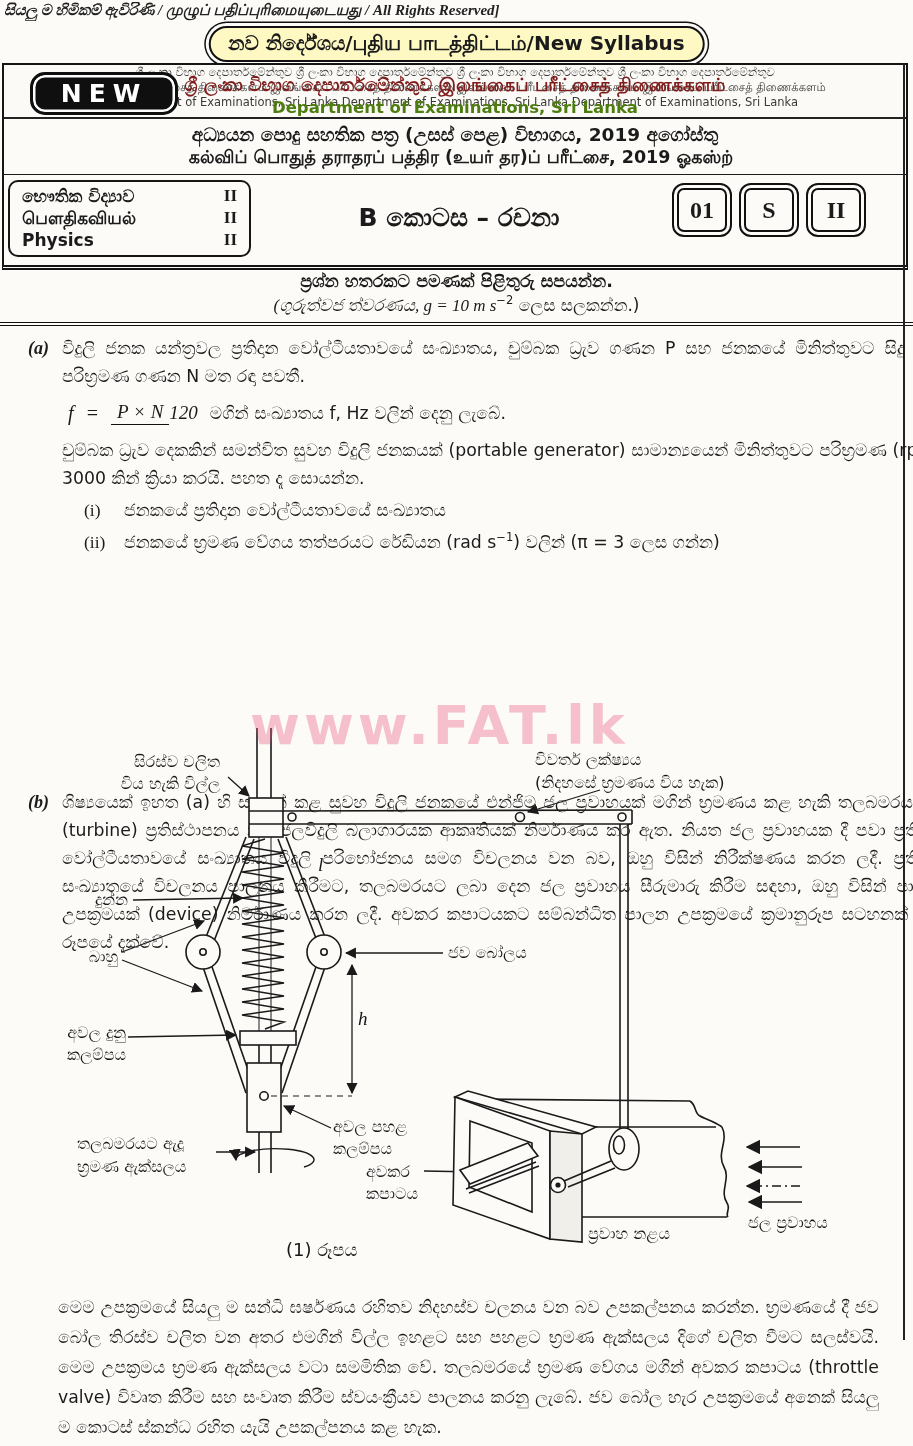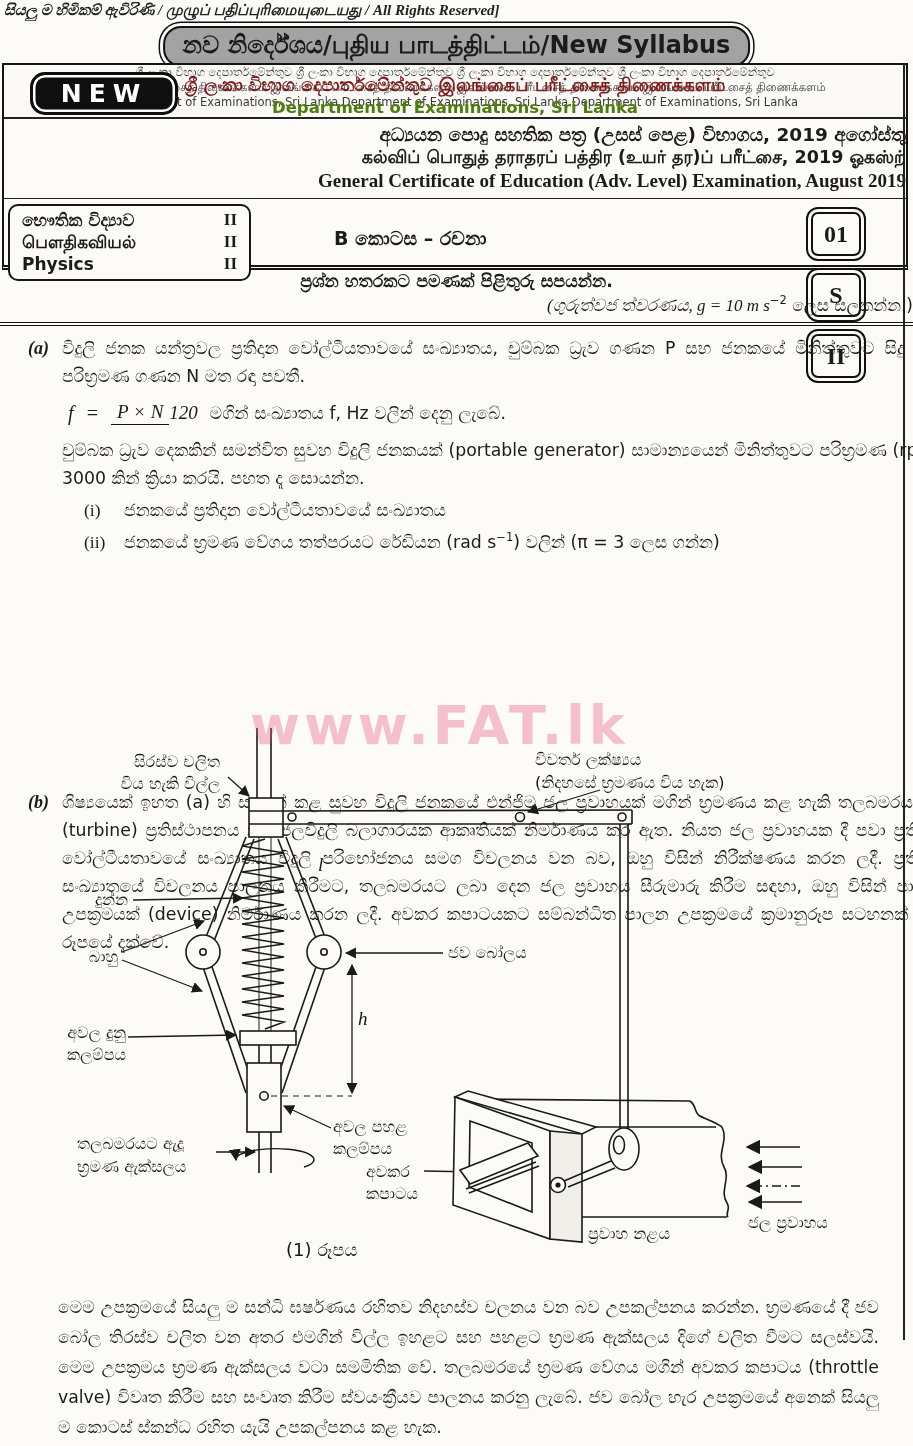--- a/index.html
+++ b/index.html
@@ -10,21 +10,21 @@
   }
   .copyright{
     position:absolute;top:2px;left:4px;right:8px;
     font-family:"Liberation Serif",serif;font-style:italic;font-weight:bold;
     font-size:15px;color:#222;white-space:nowrap;overflow:hidden;
   }
   .banner{
     position:absolute;top:26px;left:50%;transform:translateX(-50%);
     padding:3px 18px;border:2px solid #111;border-radius:18px;
     box-shadow:0 0 0 3px #fcfbf8,0 0 0 4.5px #111;
-    font-size:24px;font-weight:bold;white-space:nowrap;background:#a3a3a3;
+    font-size:20px;font-weight:bold;white-space:nowrap;background:#fef9c3;
   }
   .header-box{
     position:absolute;left:2px;top:63px;width:902px;height:200px;
     border:2px solid #151515;border-bottom:5px double #151515;background:#fcfbf8;
   }
   .band{
     position:relative;height:52px;border-bottom:2px solid #222;
     overflow:hidden;background:#fbfaf6;
   }
   .band-row{white-space:nowrap;font-size:11.5px;color:#3a3a3a;line-height:15px;text-align:center;overflow:hidden;}
@@ -36,44 +36,44 @@
     position:absolute;bottom:0px;left:0;right:0;text-align:center;
     font-size:16.5px;font-weight:bold;color:#4d7c0f;white-space:nowrap;
   }
   .new-badge{
     position:absolute;top:7px;left:26px;width:142px;height:37px;
     background:#0f0f0f;border:3px solid #0f0f0f;border-radius:15px;
     box-shadow:inset 0 0 0 2.5px #fdfdfd;
     color:#fff;font-weight:bold;font-size:25px;letter-spacing:7px;
     display:flex;align-items:center;justify-content:center;z-index:2;
   }
-  .titles{border-bottom:1.5px solid #1c1c1c;padding:4px 0 5px 0;text-align:right;}
+  .titles{border-bottom:1.5px solid #1c1c1c;padding:4px 0 5px 0;text-align:center;}
   .title-si{font-size:18.5px;font-weight:bold;line-height:23px;}
   .title-ta{font-size:17.5px;font-weight:bold;line-height:23px;padding-left:12px;}
   .title-en{font-family:"Liberation Serif",serif;font-size:19px;font-weight:bold;line-height:24px;}
   .subject-row{position:relative;height:78px;}
   .subject-box{
     position:absolute;left:4px;top:5px;width:215px;
     border:2.5px solid #161616;border-radius:10px;padding:3px 12px 4px 12px;background:#fcfbf8;
   }
   .subject-line{display:flex;justify-content:space-between;font-weight:bold;font-size:17px;line-height:22px;}
   .subject-num{font-family:"Liberation Serif",serif;font-weight:bold;}
   .part-title{
-    position:absolute;left:330px;top:28px;width:250px;text-align:left;
-    font-size:19px;font-weight:bold;
-  }
-  .code-boxes{position:absolute;right:40px;top:8px;display:flex;gap:7px;flex-direction:column;}
+    position:absolute;left:330px;top:28px;width:250px;text-align:center;
+    font-size:25px;font-weight:bold;
+  }
+  .code-boxes{position:absolute;right:40px;top:8px;display:flex;gap:7px;}
   .code-box{
     min-width:34px;height:40px;padding:0 6px;
     border:7px double #111;border-radius:12px;background:#fcfbf8;
     display:flex;align-items:center;justify-content:center;
     font-family:"Liberation Serif",serif;font-size:24px;font-weight:bold;
   }
   .instr1{position:absolute;top:271px;left:0;right:0;text-align:center;font-size:17.5px;font-weight:bold;}
-  .instr2{position:absolute;top:295px;left:0;right:0;text-align:right;font-size:17px;}
+  .instr2{position:absolute;top:295px;left:0;right:0;text-align:center;font-size:17px;}
   .instr2 .gsym{font-family:"Liberation Serif",serif;font-style:italic;}
   .rule{position:absolute;top:322px;left:0;width:100%;height:2px;border-top:1.5px solid #111;border-bottom:1px solid #111;}
   .right-border{position:absolute;left:903px;top:63px;height:1277px;width:0;border-left:2px solid #222;}
 
   .question{position:absolute;left:28px;right:32px;font-size:17.3px;line-height:28px;text-align:justify;}
   .q-label{font-family:"Liberation Serif",serif;font-style:italic;font-weight:bold;font-size:18px;}
   .q-body{display:inline;}
   .q-indent{padding-left:34px;position:relative;}
   .q-indent > .q-label{position:absolute;left:0;top:0;}
   .formula-row{display:flex;align-items:center;gap:12px;margin:9px 0 9px 6px;}
@@ -109,21 +109,20 @@
       <div class="new-badge">NEW</div>
       <div class="band-row">ශ්‍රී ලංකා විභාග දෙපාර්තමේන්තුව ශ්‍රී ලංකා විභාග දෙපාර්තමේන්තුව ශ්‍රී ලංකා විභාග දෙපාර්තමේන්තුව ශ්‍රී ලංකා විභාග දෙපාර්තමේන්තුව</div>
       <div class="band-row">இலங்கைப் பரீட்சைத் திணைக்களம் இலங்கைப் பரீட்சைத் திணைக்களம் இலங்கைப் பரீட்சைத் திணைக்களம் இலங்கைப் பரீட்சைத் திணைக்களம்</div>
       <div class="band-row">Department of Examinations, Sri Lanka Department of Examinations, Sri Lanka Department of Examinations, Sri Lanka</div>
       <div class="band-center-sita">ශ්‍රී ලංකා විභාග දෙපාර්තමේන්තුව இலங்கைப் பரீட்சைத் திணைக்களம்</div>
       <div class="band-center-en">Department of Examinations, Sri Lanka</div>
     </div>
     <div class="titles">
       <div class="title-si">අධ්‍යයන පොදු සහතික පත්‍ර (උසස් පෙළ) විභාගය, 2019 අගෝස්තු</div>
       <div class="title-ta">கல்விப் பொதுத் தராதரப் பத்திர (உயர் தர)ப் பரீட்சை, 2019 ஓகஸ்ற்</div>
-      <div class="title-en">General Certificate of Education (Adv. Level) Examination, August 2019</div>
     </div>
     <div class="subject-row">
       <div class="subject-box">
         <div class="subject-line">
           <span>භෞතික විද්‍යාව</span>
           <span class="subject-num">II</span>
         </div>
         <div class="subject-line">
           <span>பௌதிகவியல்</span>
           <span class="subject-num">II</span>

